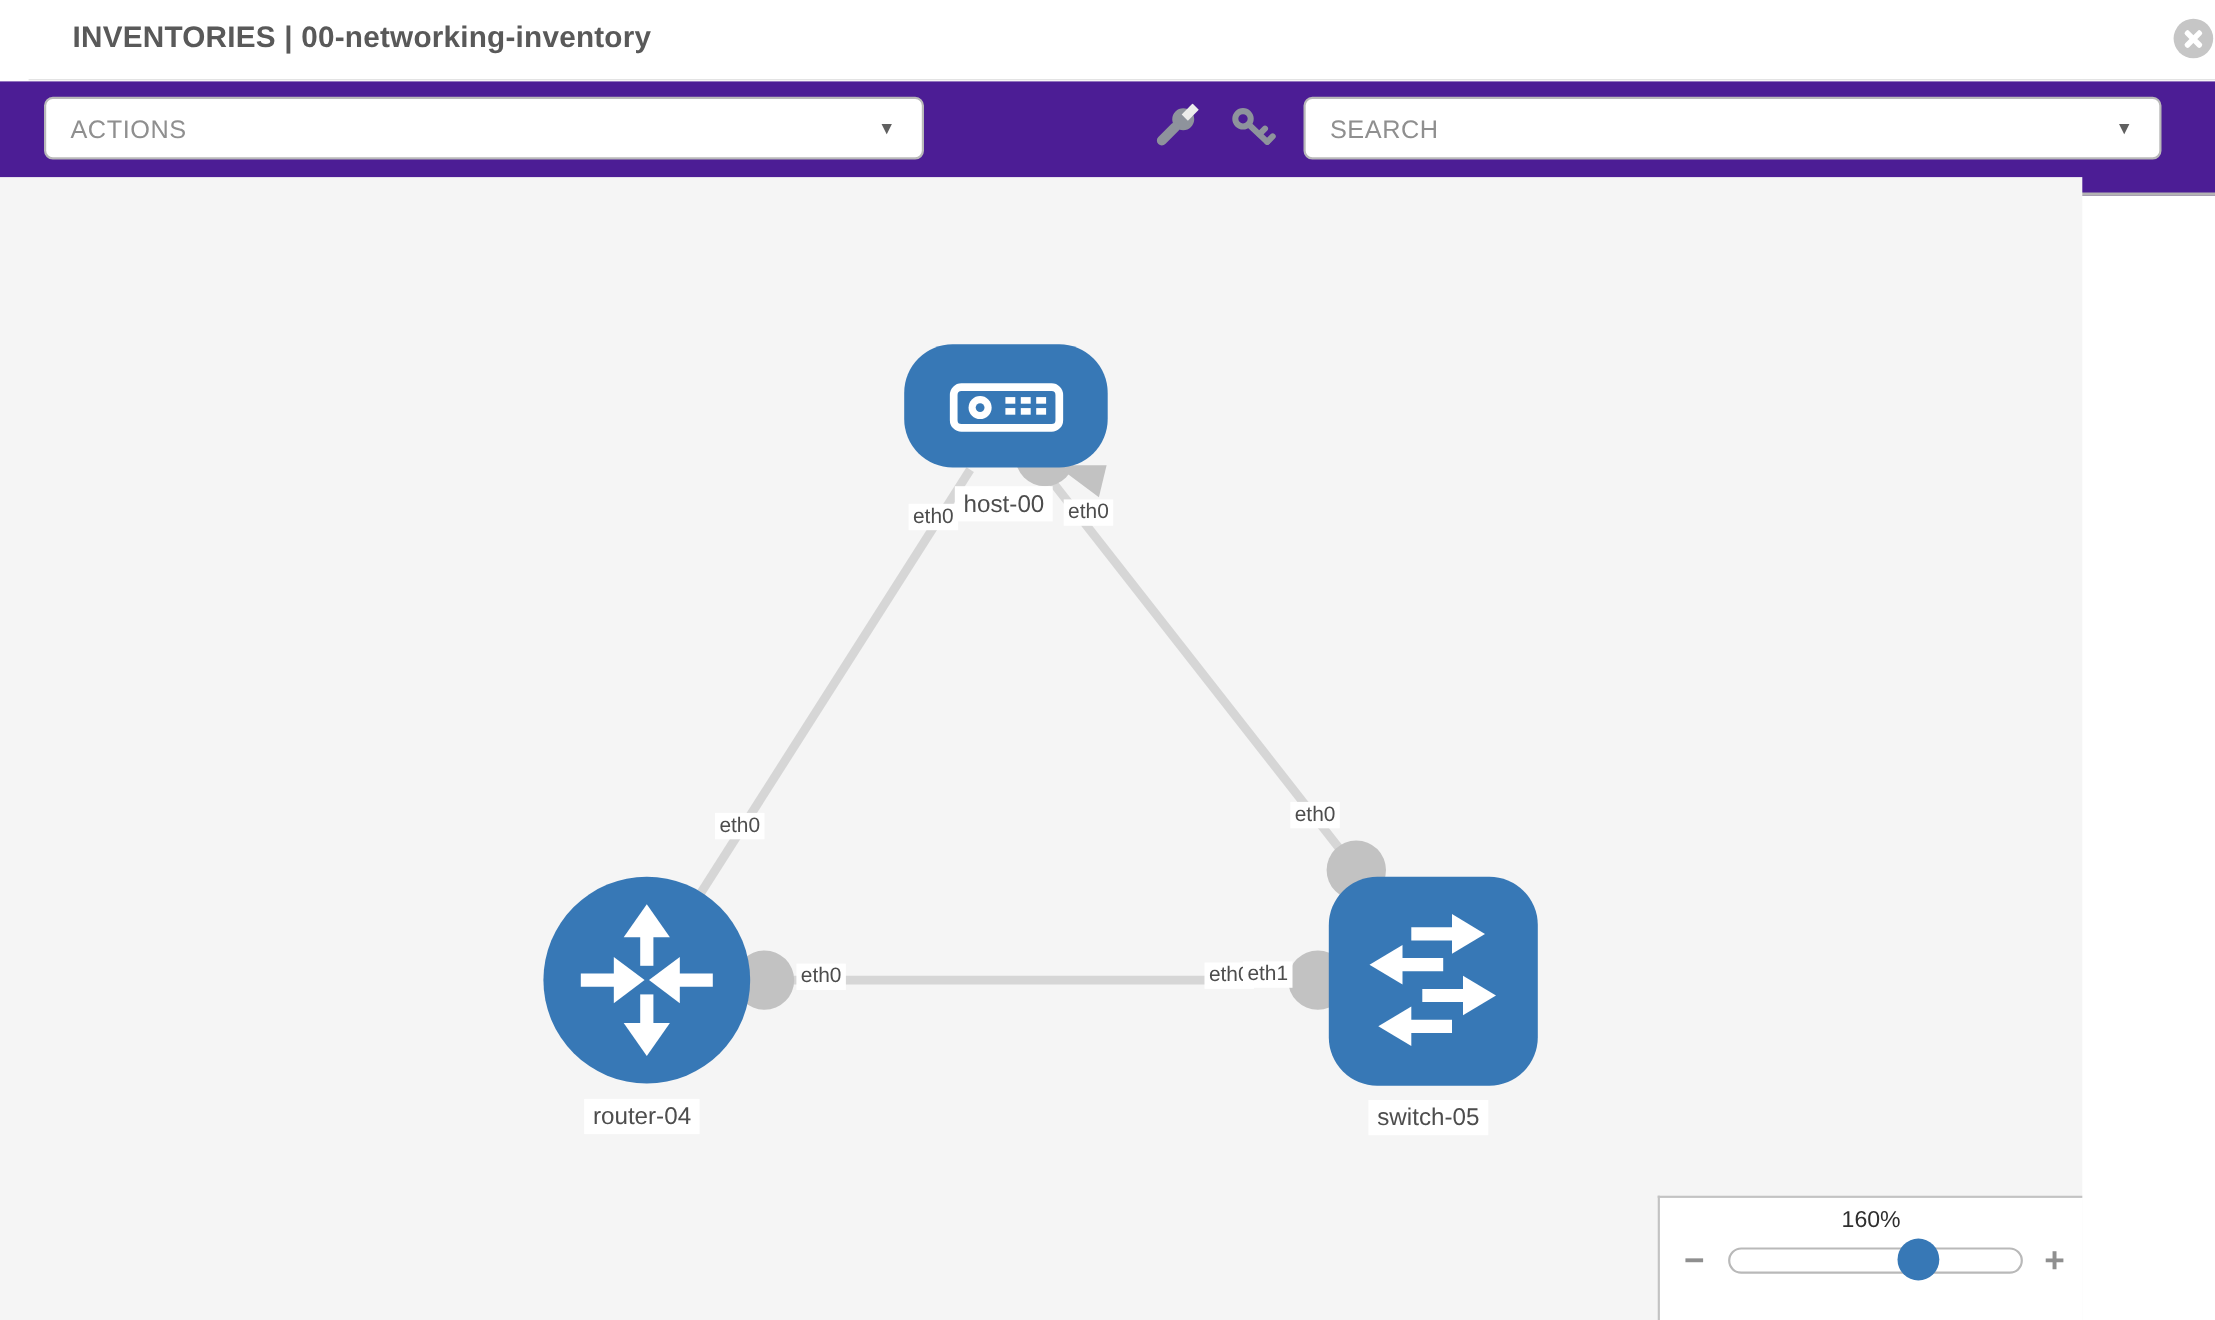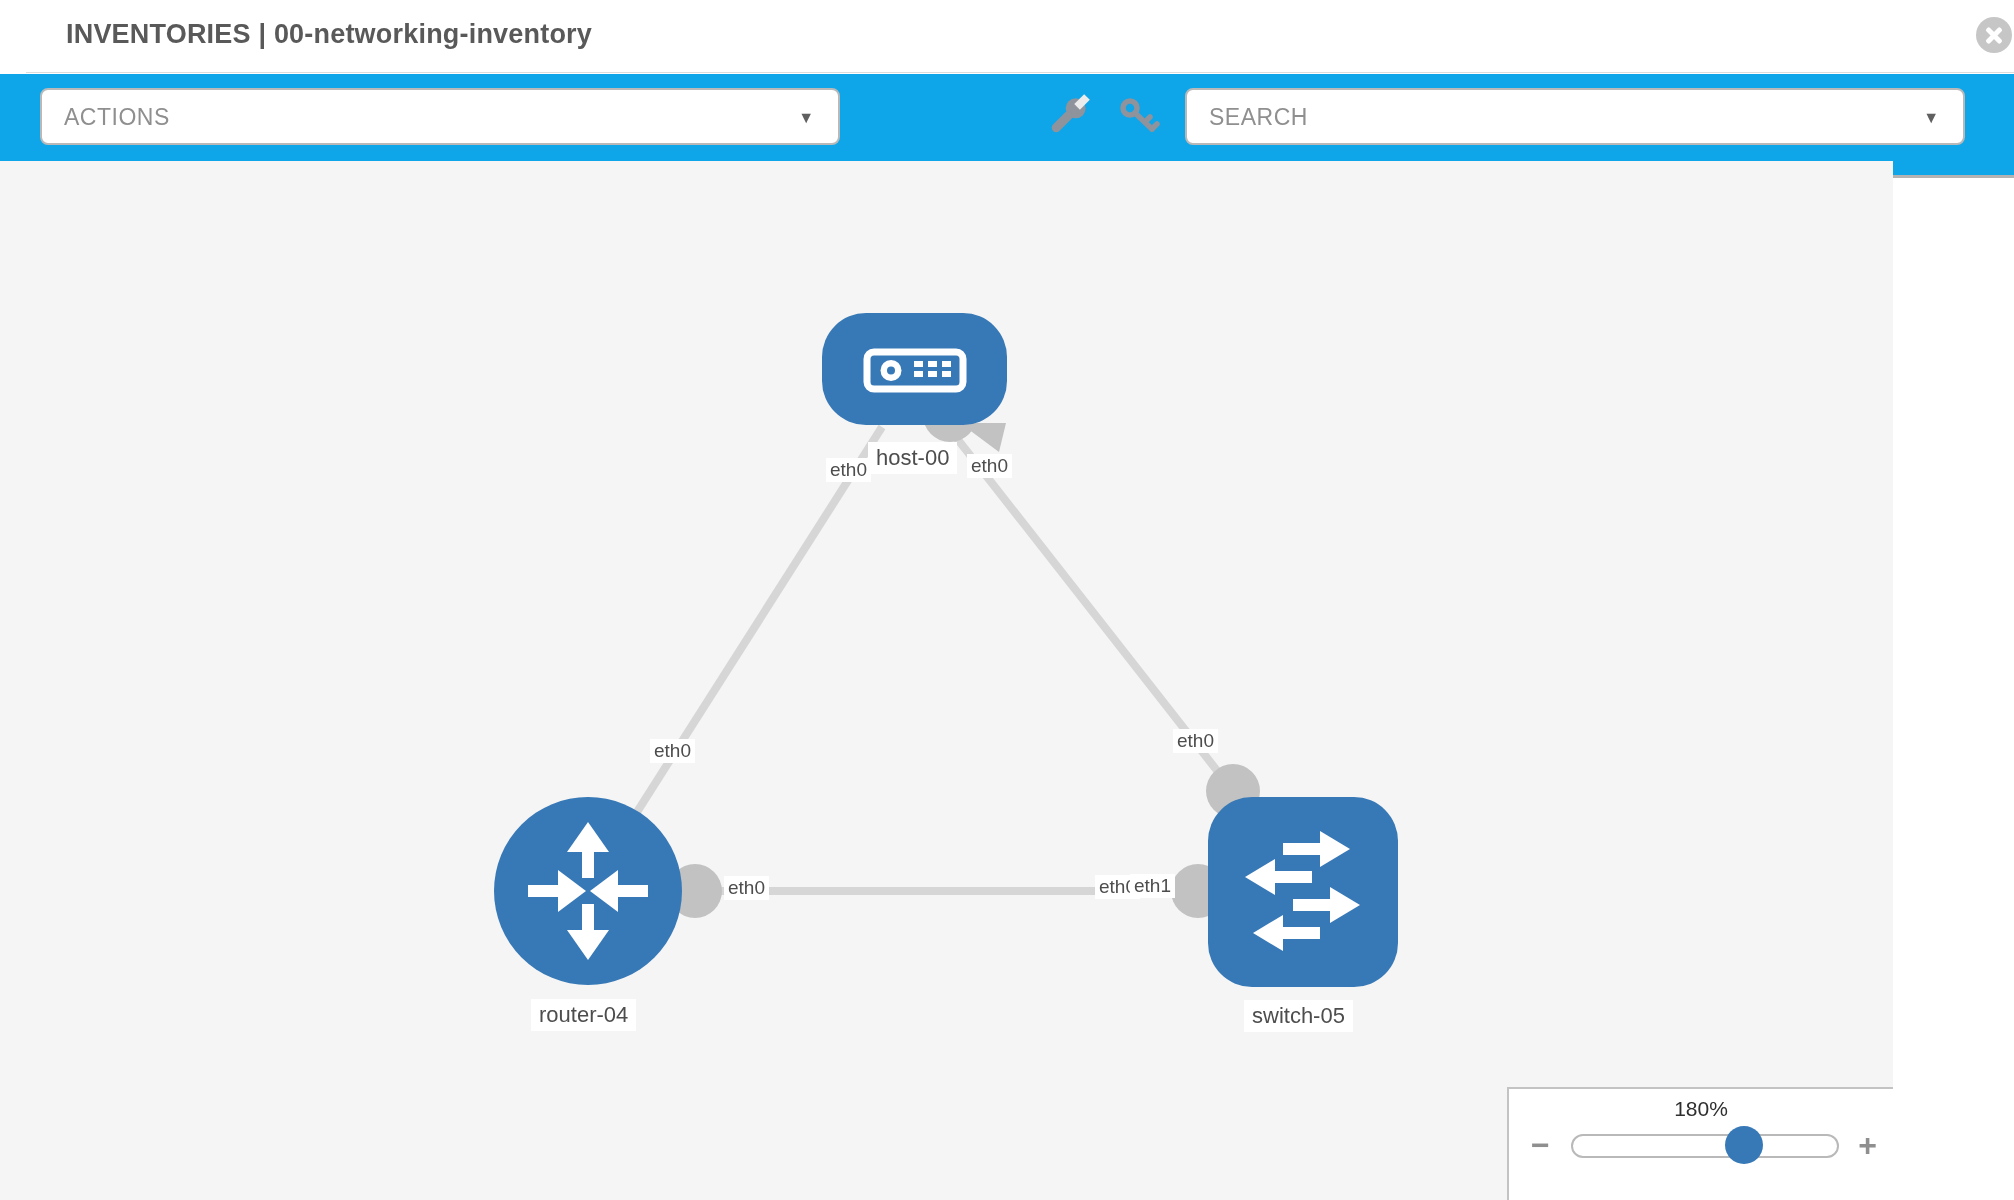--- a/index.html
+++ b/index.html
@@ -14,21 +14,21 @@
                 color:#595959; letter-spacing:0.2px; }
   .close-btn { position:absolute; right:28px; top:17px; width:36px; height:36px;
                border-radius:50%; background:#c6c6c6; cursor:pointer; }
   .close-btn .bar { position:absolute; left:8px; top:16px; width:20px; height:5px;
                     background:#fff; border-radius:2px; }
   .close-btn .b1 { transform:rotate(45deg); }
   .close-btn .b2 { transform:rotate(-45deg); }
 
   
   .toolbar { position:absolute; top:74px; left:0; width:2014px; height:104px;
-             background:#0ea5e9; border-bottom:3px solid #b3b3b3; }
+             background:#4c1d95; border-bottom:3px solid #b3b3b3; }
   .select { position:absolute; top:14px; height:57px; background:#fff;
             border:2px solid #b9b9b9; border-radius:8px; cursor:pointer; }
   .select .sel-label { position:absolute; left:22px; top:14px; font-size:23px;
                        color:#8f8f8f; letter-spacing:0.5px; }
   .select .caret { position:absolute; right:24px; top:19px; font-size:16px; color:#606060; }
   .sel-actions { left:40px; width:800px; }
   .sel-search  { left:1185px; width:780px; }
   .icon-btn { position:absolute; width:44px; height:44px; cursor:pointer; }
   .icon-wrench { left:1048px; top:20px; }
   .icon-key    { left:1118px; top:22px; }
@@ -180,21 +180,21 @@
     <div class="chip if-chip chip-if-host-r">eth0</div>
     <div class="chip if-chip chip-if-router-t">eth0</div>
     <div class="chip if-chip chip-if-switch-t">eth0</div>
     <div class="chip if-chip chip-if-router-r">eth0</div>
     <div class="chip if-chip chip-if-switch-l-back">eth0</div>
     <div class="chip if-chip chip-if-switch-l-front">eth1</div>
     <div class="chip node-chip chip-router">router-04</div>
     <div class="chip node-chip chip-switch">switch-05</div>
 
     <div class="zoom-panel">
-      <div class="zoom-level">180%</div>
+      <div class="zoom-level">160%</div>
       <div class="zoom-row">
         <span class="zoom-minus">−</span>
         <div class="zoom-track">
           <div class="zoom-handle"></div>
         </div>
         <span class="zoom-plus">+</span>
       </div>
     </div>
   </div>
 </div>

